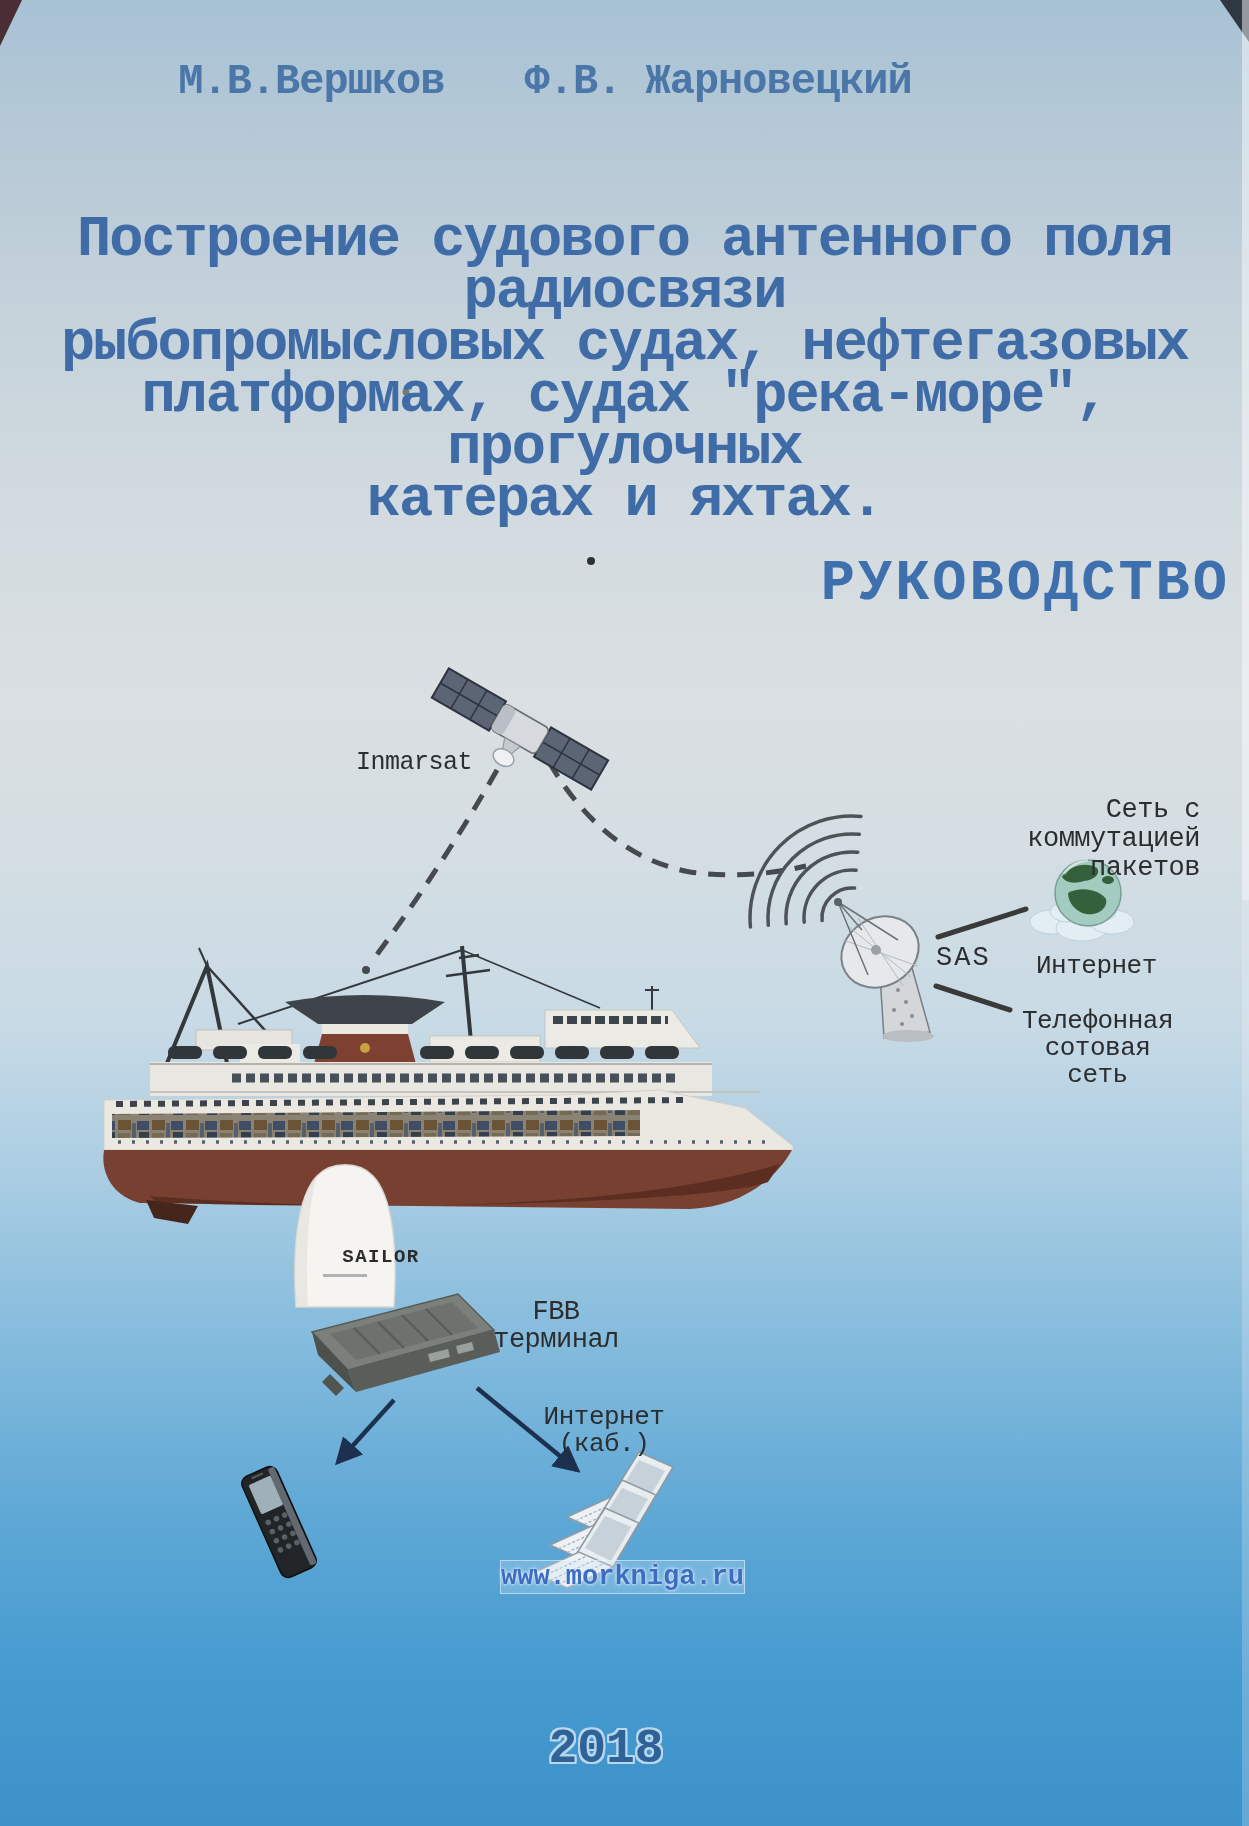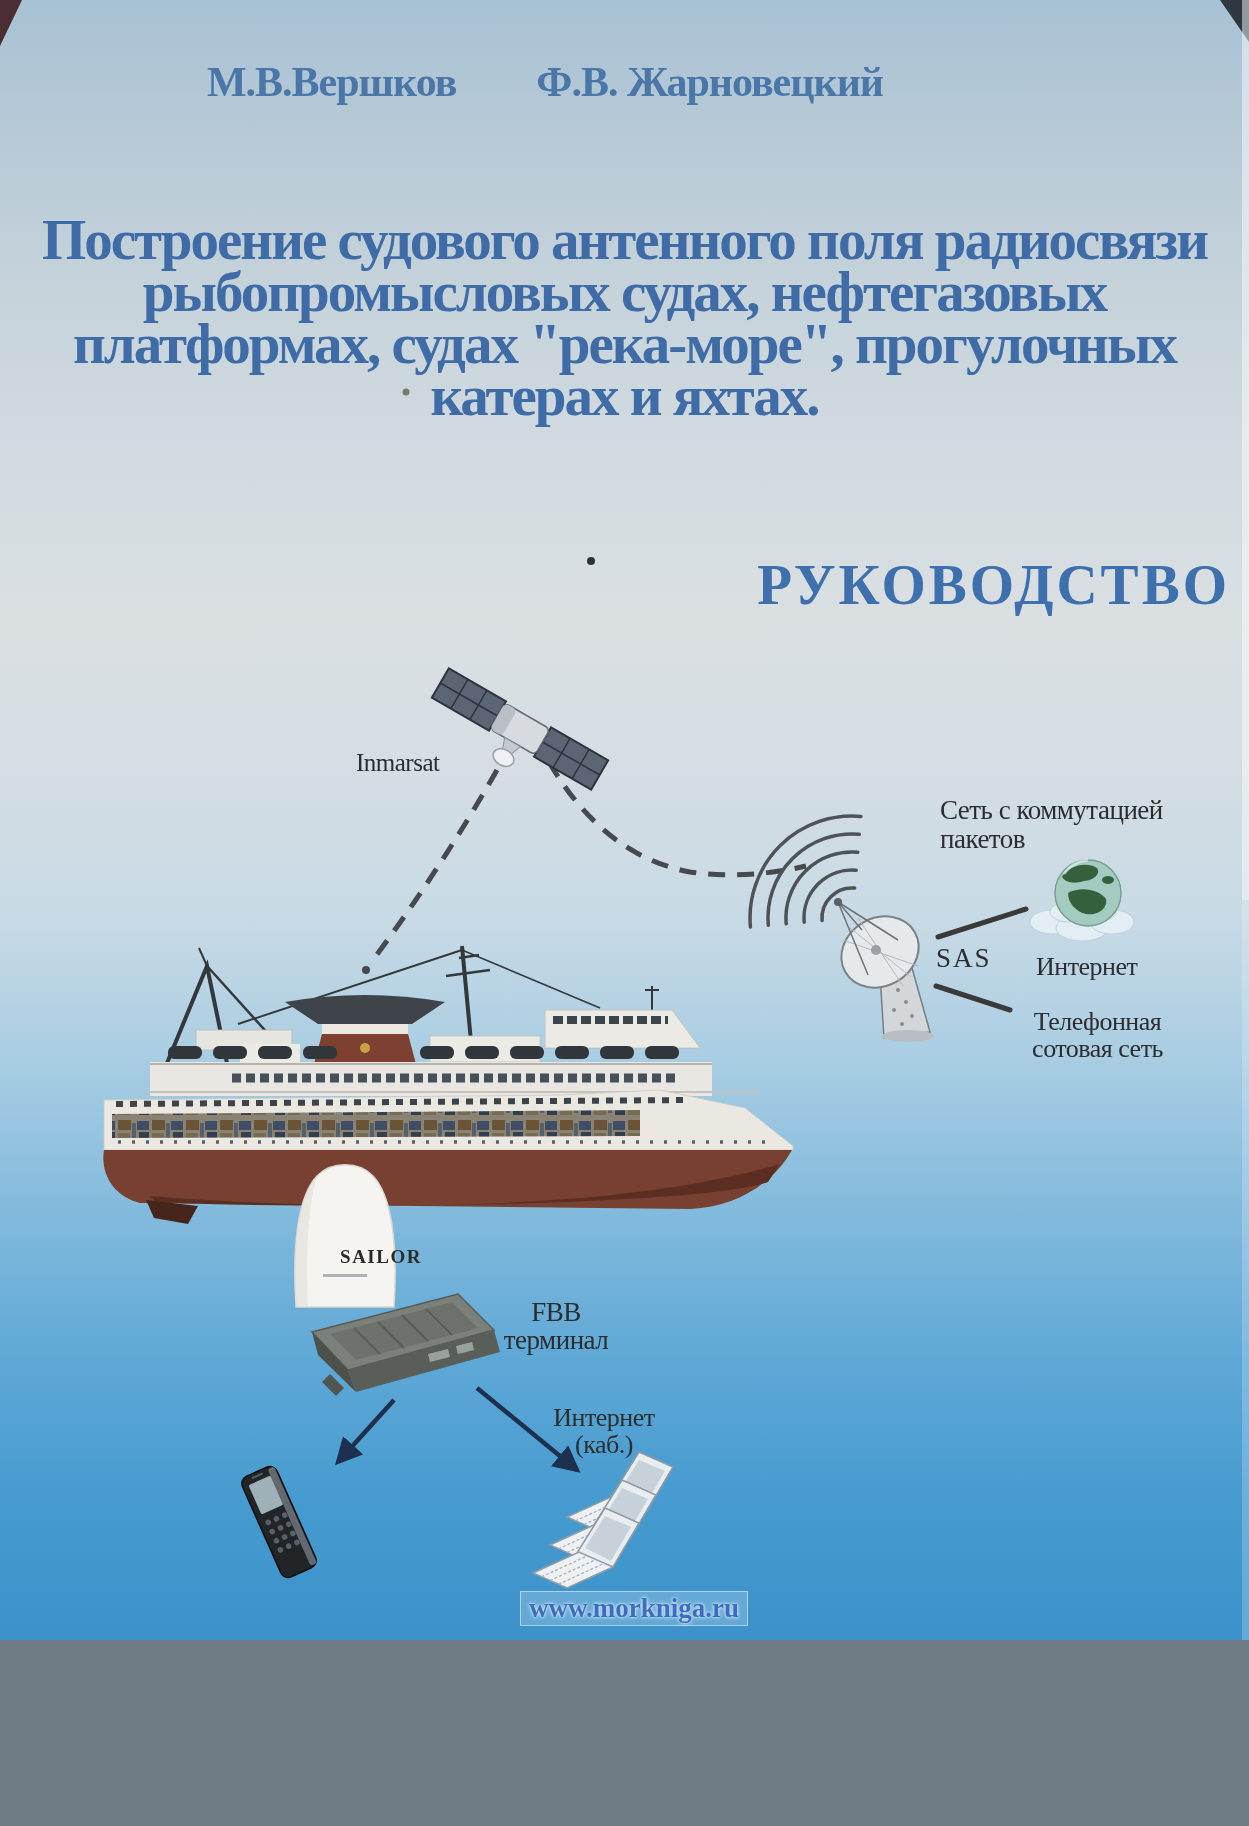--- a/index.html
+++ b/index.html
@@ -1,44 +1,44 @@
 <!DOCTYPE html>
 <html><head>
 <meta charset="utf-8">
 <style>
   html,body{margin:0;padding:0;background:#6f7b84;}
   .cover{
-    position:relative;width:1249px;height:1640px;overflow:hidden;
-    font-family:Liberation Serif, serif;
+    position:relative;width:1249px;height:1826px;overflow:hidden;
+    font-family:Liberation Mono, monospace;
     background:linear-gradient(180deg,
       #a7c2d5 0%, #b7c9d6 8%, #c6d3db 18%, #d2dbe0 28%, #dadfe2 38%,
       #d5dee3 46%, #c8dae5 56%, #abcee3 64%, #86bcdd 73%, #5ea8d6 83%,
       #459acf 92%, #3c92c9 100%);
   }
   .art{position:absolute;left:0;top:0;width:1249px;height:1826px;z-index:1;}
   .txt{position:absolute;z-index:2;}
   .authors{top:58px;left:0;width:1090px;display:flex;justify-content:center;gap:80px;
     font-size:42px;font-weight:bold;letter-spacing:-1px;color:#4a77a8;}
   .title{top:214px;left:0;width:1249px;text-align:center;font-size:57px;line-height:52px;
     font-weight:bold;letter-spacing:-2px;color:#3f6ca6;}
   .subtitle{top:552px;left:0;width:1230px;text-align:right;font-size:57px;font-weight:bold;
     letter-spacing:3px;color:#3e70ae;}
   .lbl{font-size:27px;color:#2b2d2f;letter-spacing:-0.5px;line-height:29px;}
   .lbl-inmarsat{top:748px;left:356px;font-size:25px;}
-  .lbl-packet{top:796px;left:940px;width:260px;text-align:left;}
+  .lbl-packet{top:796px;left:940px;width:260px;text-align:right;}
   .lbl-sas{top:944px;left:936px;letter-spacing:2px;}
   .lbl-internet{top:952px;left:1036px;font-size:26px;}
   .lbl-cell{top:996px;left:1010px;width:175px;text-align:center;line-height:27px;font-size:26px;margin-top:12px;}
   .lbl-fbb{top:1298px;left:476px;width:160px;text-align:center;line-height:28px;}
   .lbl-intkab{top:1404px;left:524px;width:160px;text-align:center;line-height:27px;font-size:26px;}
   .lbl-sailor{top:1246px;left:297px;width:96px;text-align:center;font-size:19px;font-weight:bold;
     letter-spacing:1.5px;color:#2b2b2d;margin-left:36px;}
-  .watermark{top:1560px;left:520px;font-size:27px;font-weight:bold;color:#3c6dc0;
-    padding:1px 8px;background:rgba(200,225,245,.28);border:1px solid rgba(235,245,255,.55);
-    text-shadow:0 0 4px rgba(235,245,255,.95),0 0 2px rgba(235,245,255,.9);margin-top:31px;}
+  .watermark{top:1560px;left:500px;font-size:27px;font-weight:bold;color:#3c6dc0;
+    padding:1px 0;background:rgba(200,225,245,.28);border:1px solid rgba(235,245,255,.55);
+    text-shadow:0 0 4px rgba(235,245,255,.95),0 0 2px rgba(235,245,255,.9);}
   .footer{left:0;width:1212px;text-align:center;font-weight:bold;color:#2e6298;
     text-shadow:-2px 0 0 #b9d7ec,2px 0 0 #b9d7ec,0 -2px 0 #b9d7ec,0 2px 0 #b9d7ec,
       -2px -2px 0 #b9d7ec,2px 2px 0 #b9d7ec,-2px 2px 0 #b9d7ec,2px -2px 0 #b9d7ec;}
   .city{top:1672px;font-size:47px;letter-spacing:-3px;}
   .year{top:1722px;font-size:48px;letter-spacing:0;}
 </style>
 </head>
 <body>
 
 <div class="cover">

